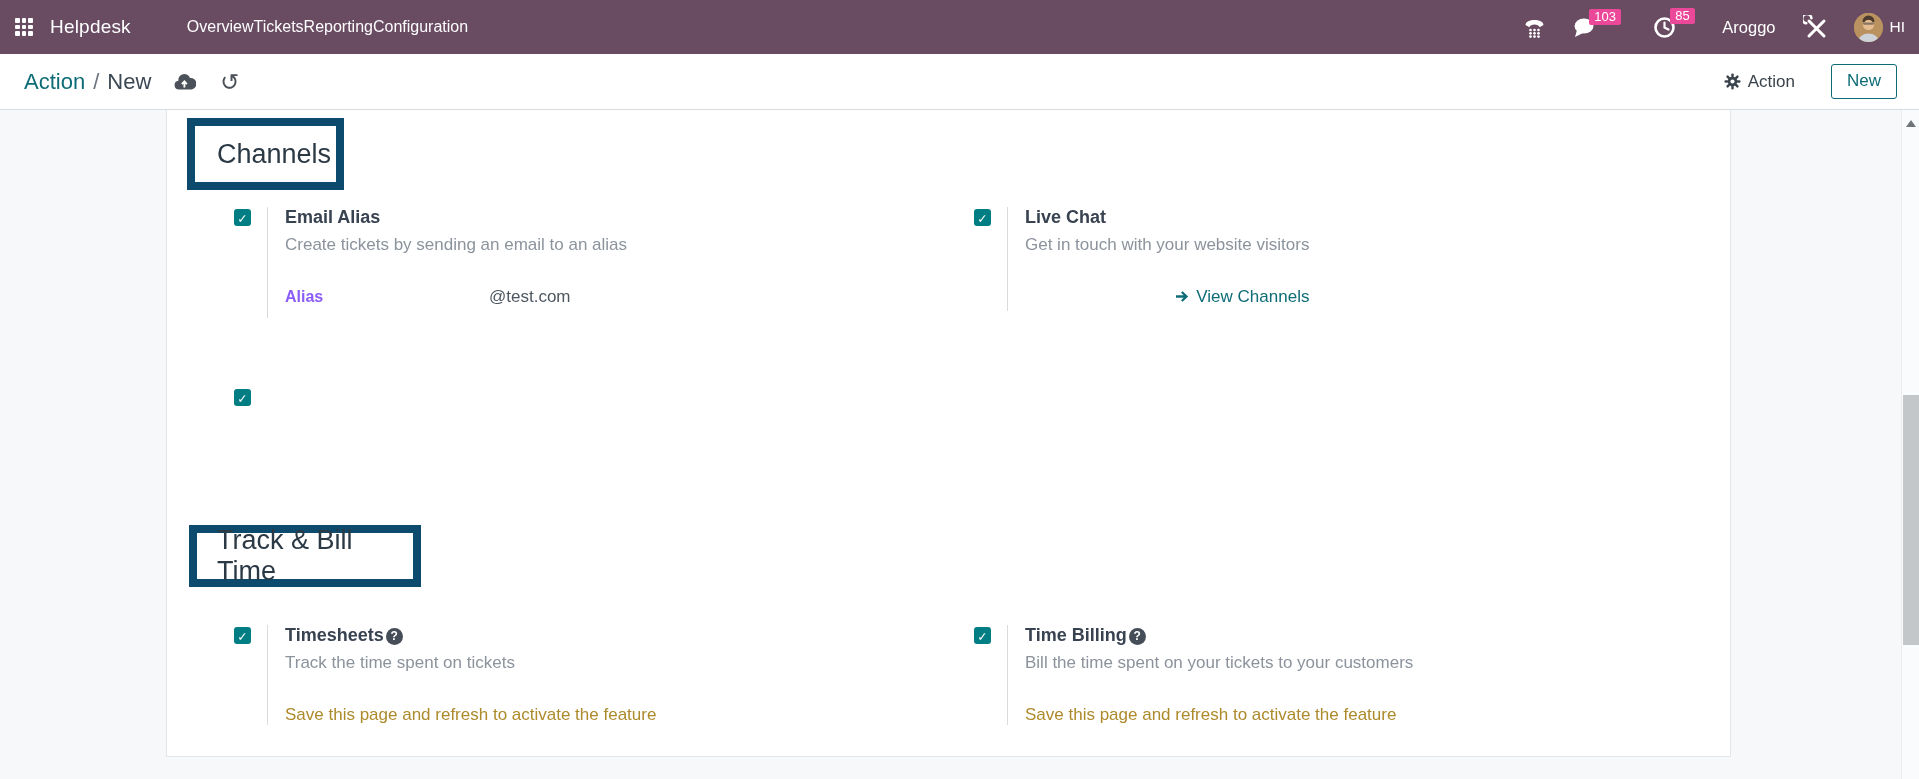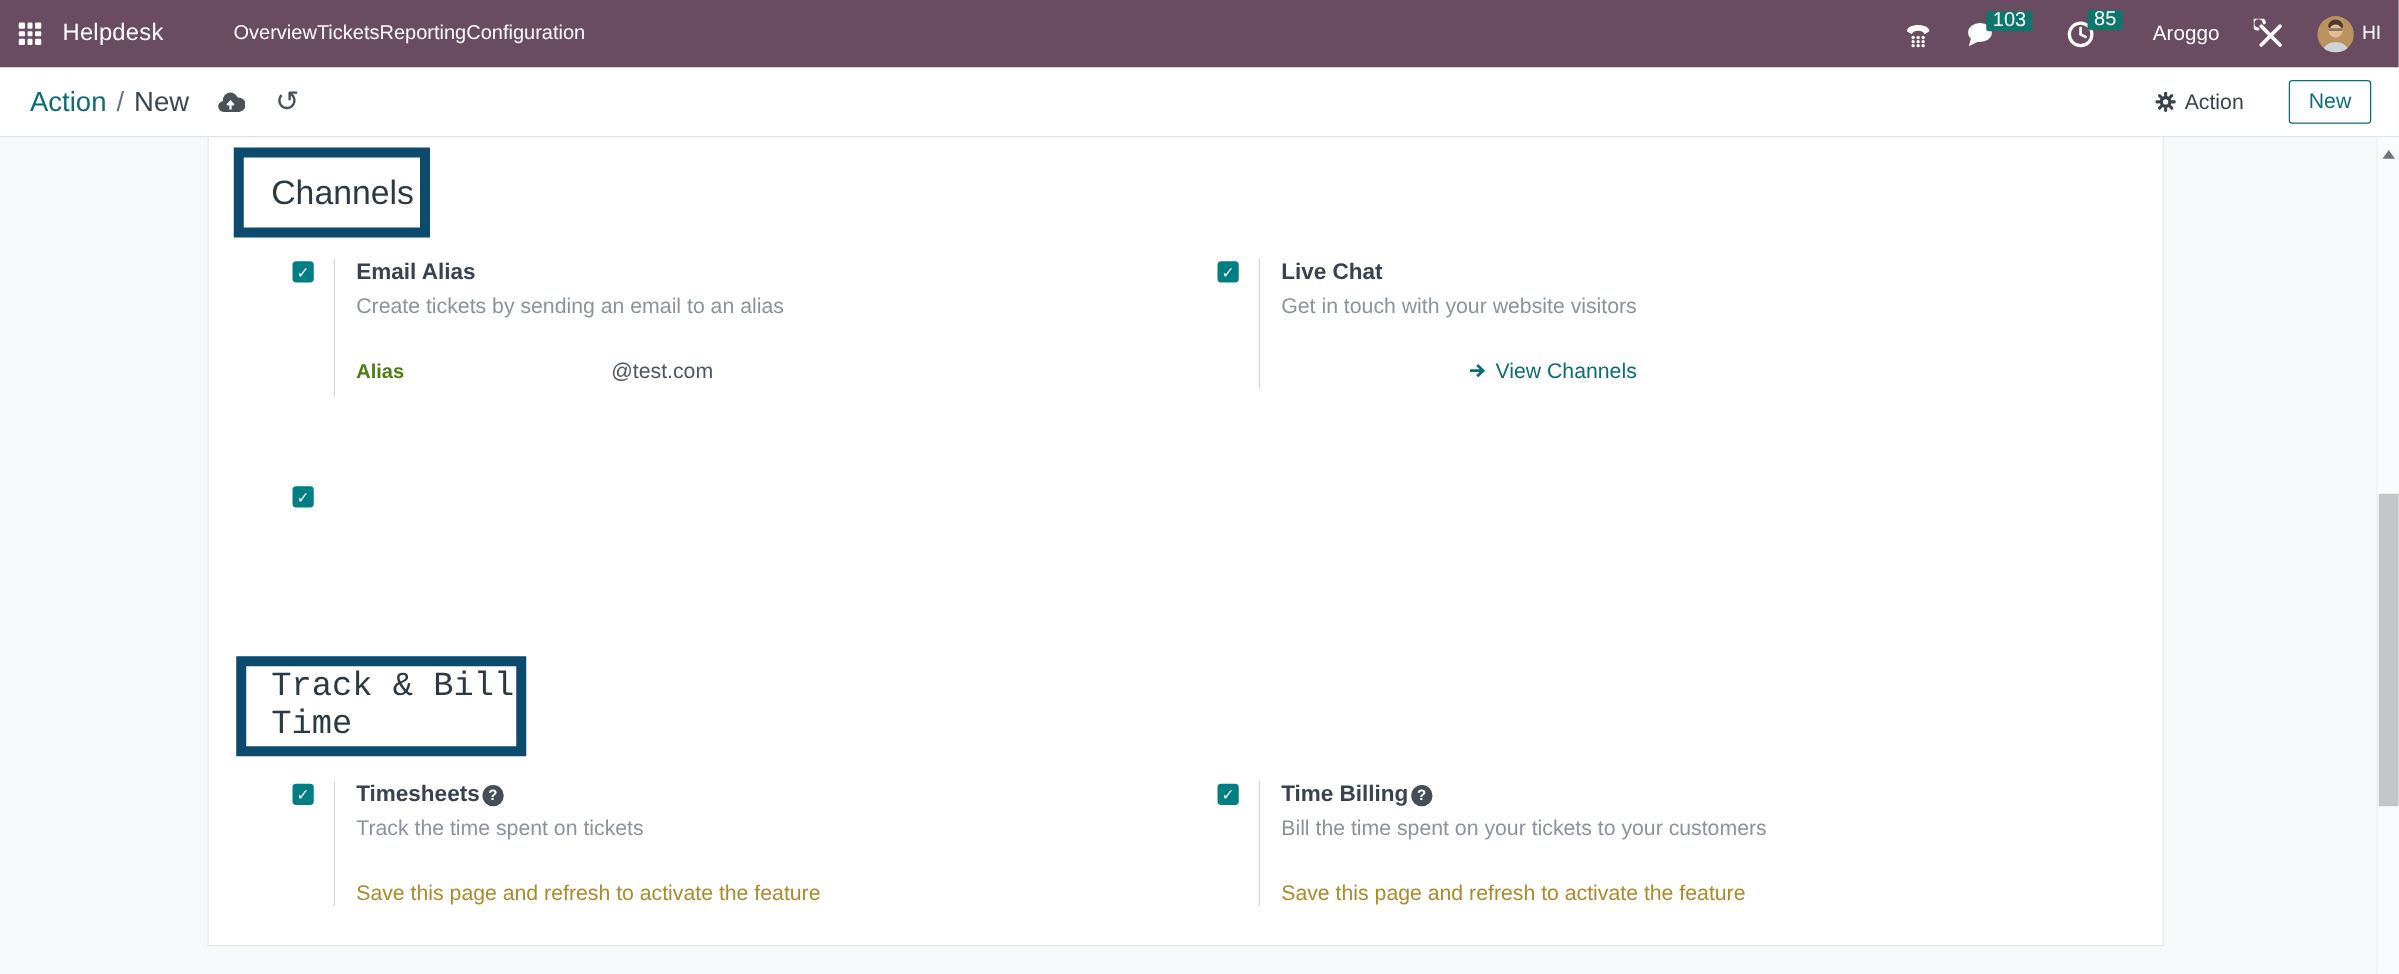--- a/index.html
+++ b/index.html
@@ -11,22 +11,22 @@
             background:#694C62; display:flex; align-items:center; color:#fff; }
   .apps-icon { margin-left:15px; width:18px; height:18px; display:grid;
                grid-template-columns:repeat(3,1fr); gap:2px; cursor:pointer; }
   .apps-icon i { background:#fff; border-radius:1px; }
   .app-name { margin-left:17px; font-size:19px; letter-spacing:.2px; cursor:pointer; }
   .top-menu { display:flex; align-items:flex-start; }
   .top-menu span { font-size:16px; color:#fdfdfe; cursor:pointer; }
   .top-menu span:first-child { margin-left:56px; }
   .topbar-right { margin-left:auto; display:flex; align-items:center; margin-right:14px; }
   .tb-icon { position:relative; display:inline-flex; align-items:center; cursor:pointer; }
-  .tb-badge { position:absolute; top:-8px; left:17px; background:#0f766e; color:#fff;
-              font-size:16px; line-height:16px; padding:0 5px; border-radius:2px; white-space:nowrap; }
+  .tb-badge { position:absolute; top:-8px; left:17px; background:#ec4899; color:#fff;
+              font-size:13px; line-height:16px; padding:0 5px; border-radius:2px; white-space:nowrap; }
   .company { margin-left:46px; font-size:16.5px; cursor:pointer; }
   .wrench-wrap { margin-left:27px; }
   .avatar { margin-left:26px; width:29px; height:29px; border-radius:50%; overflow:hidden;
             background:radial-gradient(circle at 50% 42%, #e9c49c 0 38%, #b58a5e 62%, #7d6146 100%);
             position:relative; cursor:pointer; flex:none; }
   .avatar svg { display:block; }
   .user-label { margin-left:7px; font-size:15.5px; cursor:pointer; }
 
   
   .control-panel { position:absolute; top:54px; left:0; width:1919px; height:56px;
@@ -49,37 +49,37 @@
   
   .main { position:absolute; top:110px; left:0; width:1919px; height:669px; background:#f7f8fa; }
   .sheet { position:absolute; left:166px; top:0; width:1565px; height:647px; background:#fff;
            border-left:1px solid #e4e7ea; border-right:1px solid #e4e7ea; border-bottom:1px solid #e4e7ea; }
 
   .section-box { position:absolute; border:8px solid #0c4a6e; background:#fff;
                  display:flex; align-items:center; }
   .section-heading { font-size:27px; color:#2B3945; }
   #box-channels  { left:20px; top:8px;   width:157px; height:72px; }
   #box-channels .section-heading  { padding-left:22px; }
-  #box-trackbill { left:22px; top:415px; width:232px; height:80px;font-family:Liberation Mono, monospace; }
+  #box-trackbill { left:22px; top:415px; width:232px; height:62px; }
   #box-trackbill .section-heading { padding-left:20px; }
 
   .feature { position:absolute; display:flex; width:690px; }
   .o-checkbox { flex:none; width:17px; height:17px; margin-top:2px; background:#017E84;
                 border-radius:3px; color:#fff; text-align:center; cursor:pointer; }
   .o-checkbox .check { font-size:12.5px; line-height:17px; font-weight:bold;
                        font-family:"DejaVu Sans", sans-serif; }
   .feature-body { margin-left:16px; border-left:1px solid #d9dcdf; padding-left:17px; }
   .feature-title { font-size:18px; font-weight:700; color:#384250; line-height:21px; }
   .help-badge { display:inline-block; width:17px; height:17px; margin-left:2px;
                 background:#454e58; color:#fff; border-radius:50%; font-size:12px;
                 line-height:17px; text-align:center; font-weight:700; vertical-align:1px;
                 cursor:pointer; }
   .feature-desc { margin-top:6px; font-size:17px; color:#8C939C; line-height:21px; }
   .feature-extra { margin-top:31px; font-size:17px; line-height:21px; }
-  .field-label { display:inline-block; width:204px; font-size:16px; font-weight:700; color:#4d7c0f; }
+  .field-label { display:inline-block; width:204px; font-size:16px; font-weight:700; color:#8b5cf6; }
   .field-value { font-size:17px; color:#4D5761; cursor:text; }
   .field-label-inline { font-size:16px; font-weight:700; color:#414B57; }
   .link-row { color:#0E6C76; display:flex; align-items:center; gap:7px; cursor:pointer;justify-content:flex-end; }
   .link-row span { font-size:17px; }
   .warning-text { color:#AD8A2B; cursor:pointer; }
 
   #feat-email-alias  { left:67px;  top:97px;  }
   #feat-live-chat    { left:807px; top:97px;  }
   #feat-website-form { left:67px;  top:277px; }
   #feat-timesheets   { left:67px;  top:515px; }

